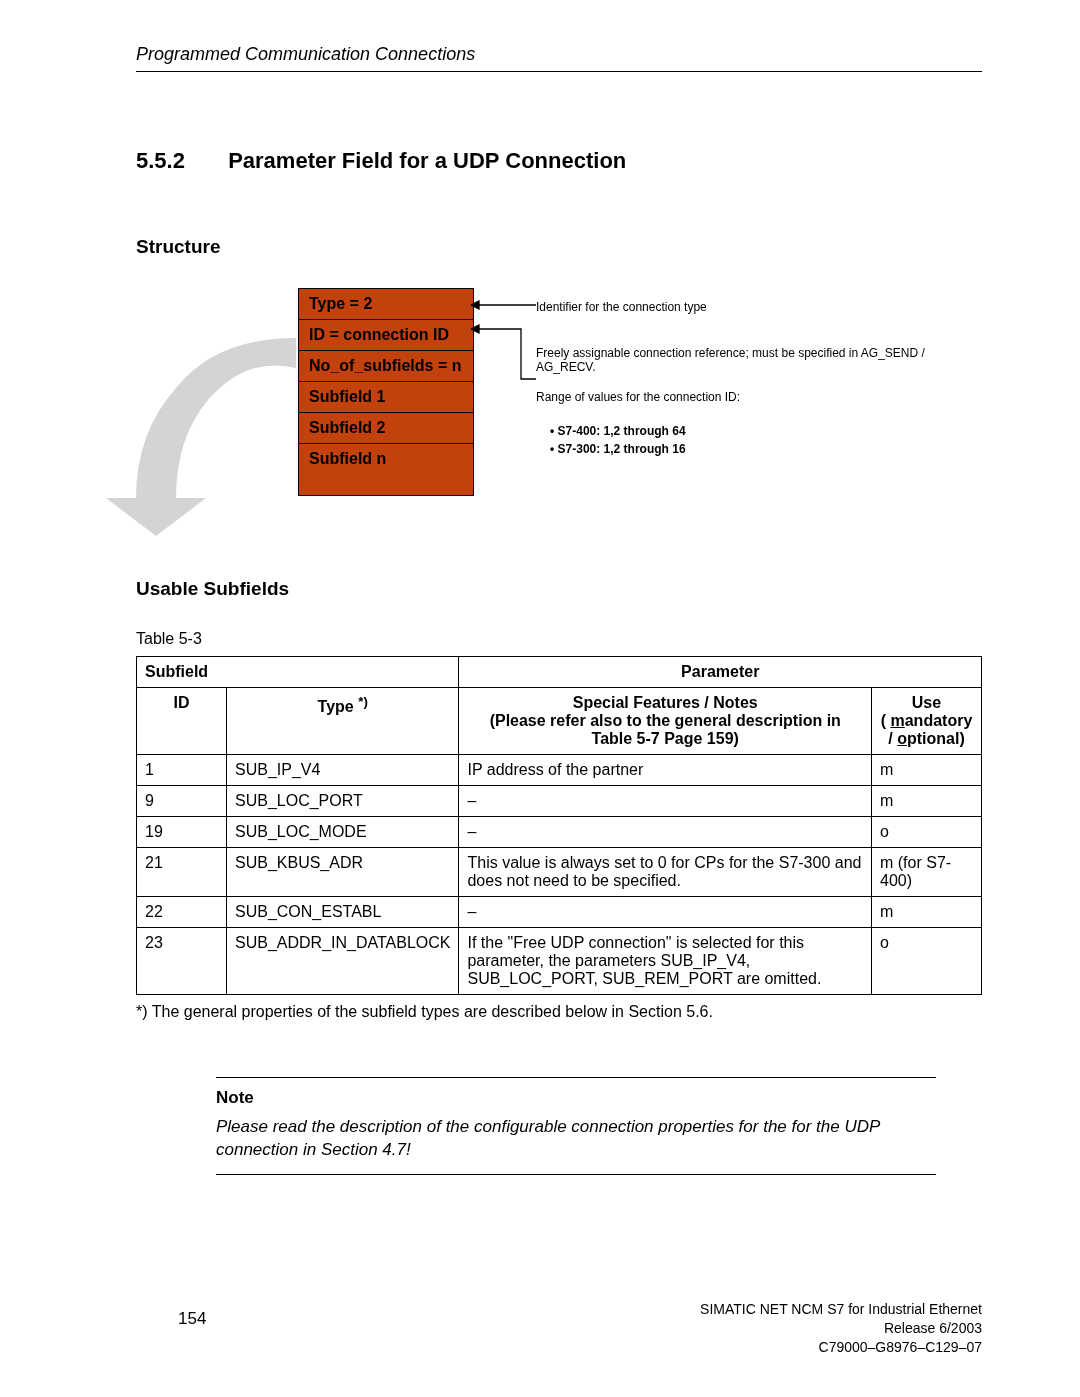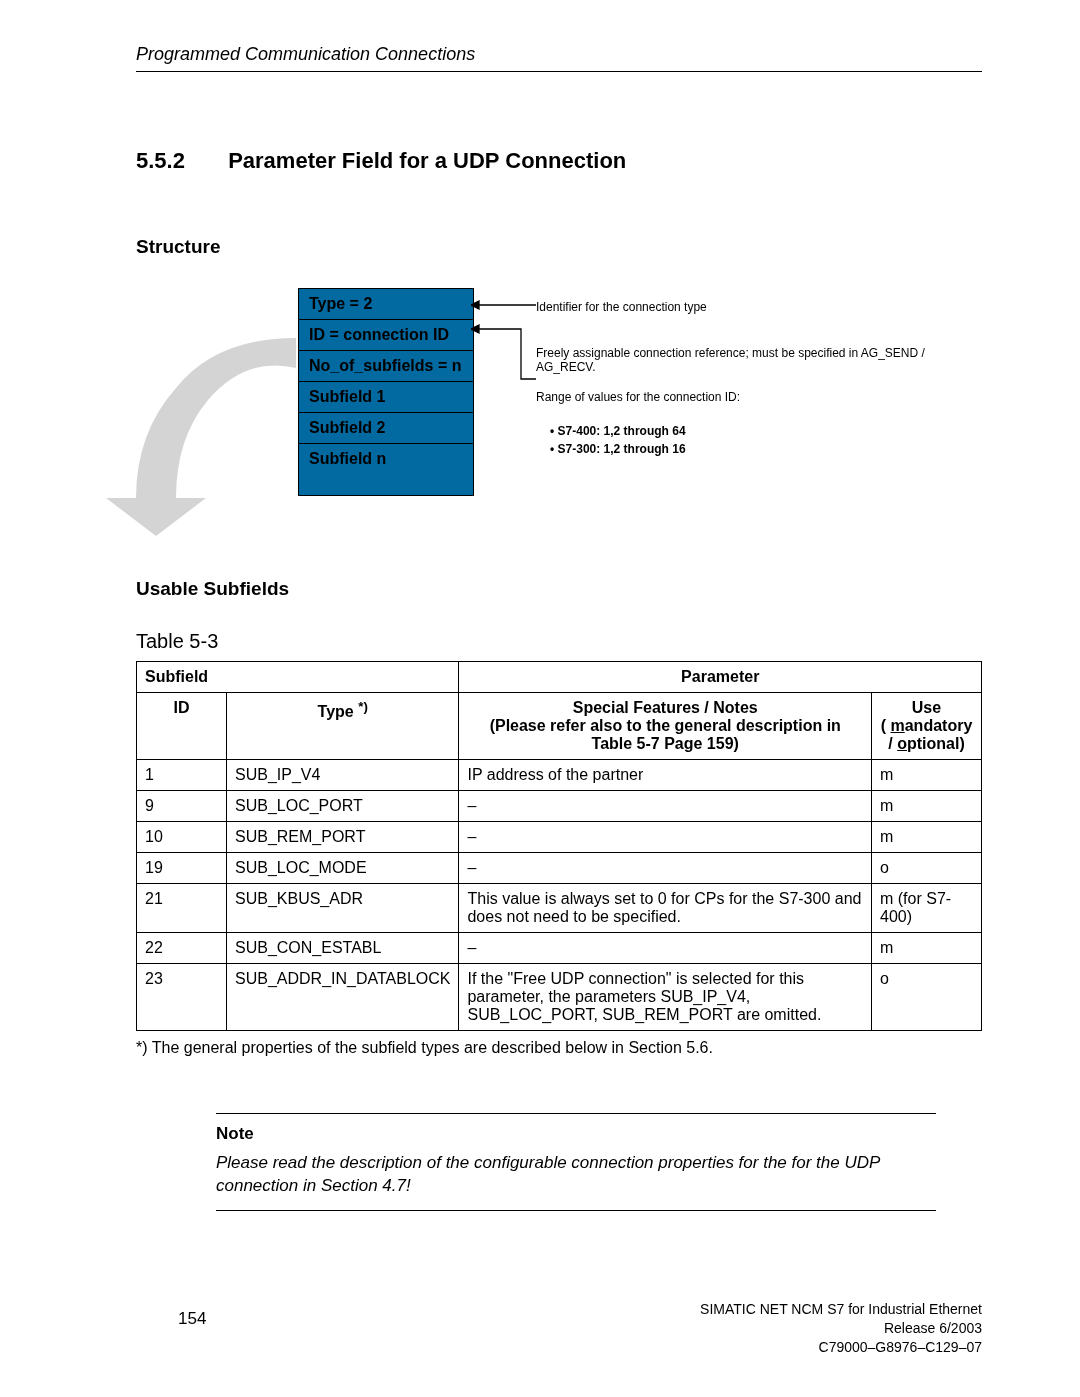--- a/index.html
+++ b/index.html
@@ -33,34 +33,34 @@
   .sub-heading {
     font-weight: bold;
     font-size: 19px;
     margin-bottom: 30px;
   }
   .structure-area { position: relative; height: 280px; }
   .arrow-shape { position:absolute; left:-40px; top:40px; width:210px; height:210px; }
   .struct-table {
     position:absolute; left:162px; top:0;
     border:1.5px solid #000; border-collapse:collapse;
-    font-size:16px; background:#0369a1;
+    font-size:16px; background:#c2410c;
   }
   .struct-table td {
     border:1px solid #000; padding:6px 10px; width:175px;font-weight:bold;
   }
   .struct-table .bold { font-weight:bold; }
   .struct-table .tall { height:52px; vertical-align:top; }
   .callouts { position:absolute; left:400px; top:12px; font-size:12px; }
   .callout-line { margin-bottom:6px; }
   .bullet-list { list-style:none; margin-top:20px; margin-left:8px;font-weight:bold; }
   .bullet-list li::before { content:"• "; font-weight:bold; }
   .bullet-list li { margin-bottom:4px; padding-left:6px; }
   .leader { position:absolute; stroke:#000; stroke-width:1.3; fill:none; }
-  .table-caption { font-size:20px; margin-bottom:8px;margin-top:24px; }
+  .table-caption { font-size:16px; margin-bottom:8px;margin-top:24px; }
   .sub-table {
     width:100%; border-collapse:collapse; font-size:16px;
   }
   .sub-table th, .sub-table td {
     border:1px solid #000; padding:6px 8px; text-align:left; vertical-align:top;
   }
   .sub-table th { font-weight:bold; }
   .col-id { width:90px; }
   .col-type { width:210px; }
   .col-notes { width:auto; }
@@ -176,26 +176,20 @@
             <td>IP address of the partner</td>
             <td>m</td>
           </tr>
           <tr>
             <td>9</td>
             <td>SUB_LOC_PORT</td>
             <td>–</td>
             <td>m</td>
           </tr>
           <tr>
-            <td>10</td>
-            <td>SUB_REM_PORT</td>
-            <td>–</td>
-            <td>m</td>
-          </tr>
-          <tr>
             <td>19</td>
             <td>SUB_LOC_MODE</td>
             <td>–</td>
             <td>o</td>
           </tr>
           <tr>
             <td>21</td>
             <td>SUB_KBUS_ADR</td>
             <td>This value is always set to 0 for CPs for the S7-300 and does not need to be specified.</td>
             <td>m (for S7-400)</td>

